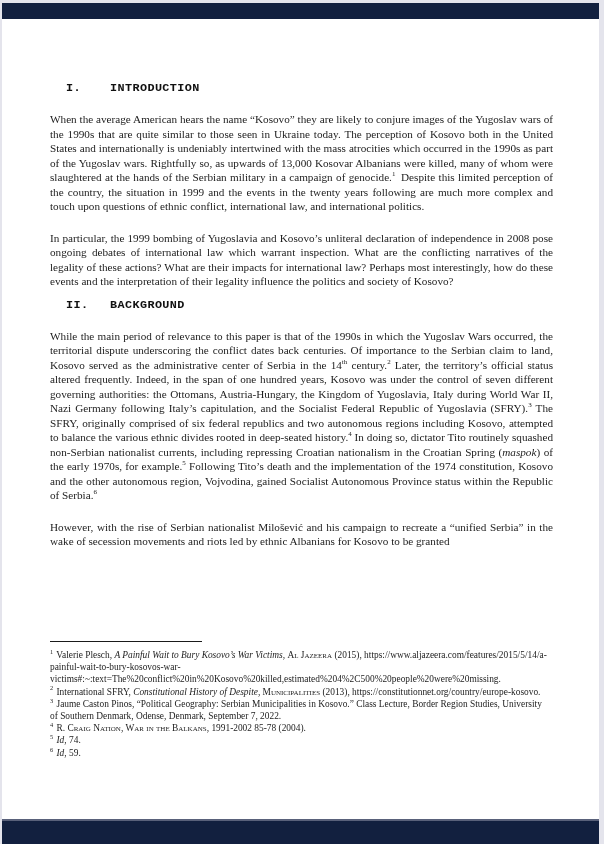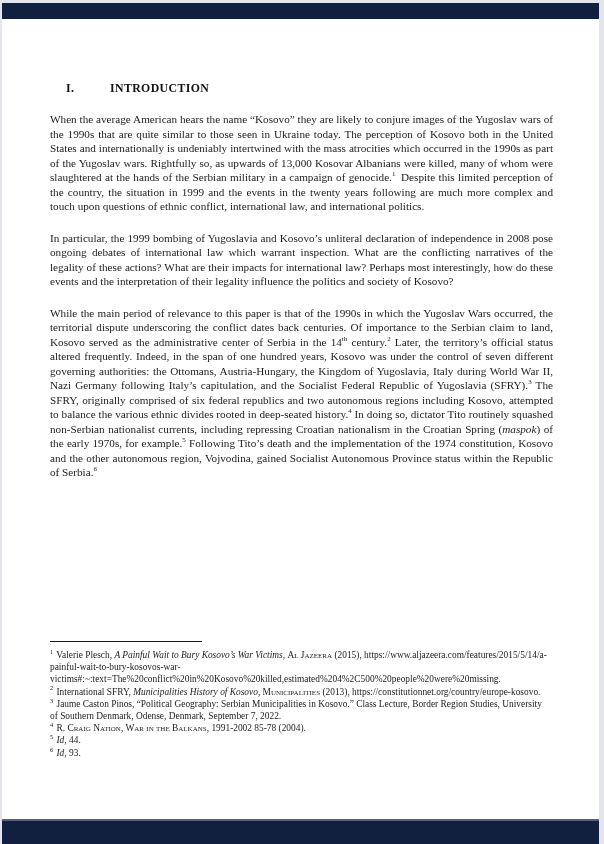--- a/index.html
+++ b/index.html
@@ -20,21 +20,21 @@
   .band-bottom{
     position:absolute;left:0;top:816px;width:100%;height:25px;
     border-top:2px solid #59617a;box-sizing:border-box;
   }
   .content{
     position:absolute;left:48px;right:46px;top:79px;
     color:#1c1c1c;
   }
   .heading{
     font-size:11.8px;font-weight:bold;line-height:13px;
-    margin:0 0 12px 16px;letter-spacing:.4px;color:#111;
+    margin:0 0 12px 16px;letter-spacing:.4px;color:#111;font-family:Liberation Mono, monospace;
   }
   .heading .hnum{display:inline-block;width:44px;}
   p.para{
     margin:17px 0 10px 0;
     font-size:11.2px;line-height:14.5px;
     text-align:justify;
     color:#1c1c1c;
   }
   p.para:last-child{margin-bottom:0;}
   sup{font-size:7px;line-height:0;vertical-align:super;}
@@ -56,27 +56,29 @@
 </style>
 </head>
 <body style="background: rgb(228, 228, 236);">
 
 <div class="page" style="background: rgb(255, 255, 255);">
   <div class="band-top" style="background: rgb(18, 32, 63);"></div>
   <div class="content">
       <div class="heading"><span class="hnum">I.</span><span>INTRODUCTION</span></div>
       <p class="para"><span>When the average American hears the name “Kosovo” they are likely to conjure images of the Yugoslav wars of the 1990s that are quite similar to those seen in Ukraine today. The perception of Kosovo both in the United States and internationally is undeniably intertwined with the mass atrocities which occurred in the 1990s as part of the Yugoslav wars. Rightfully so, as upwards of 13,000 Kosovar Albanians were killed, many of whom were slaughtered at the hands of the Serbian military in a campaign of genocide.</span><sup>1</sup><span> Despite this limited perception of the country, the situation in 1999 and the events in the twenty years following are much more complex and touch upon questions of ethnic conflict, international law, and international politics.</span></p>
       <p class="para"><span>In particular, the 1999 bombing of Yugoslavia and Kosovo’s unliteral declaration of independence in 2008 pose ongoing debates of international law which warrant inspection. What are the conflicting narratives of the legality of these actions? What are their impacts for international law? Perhaps most interestingly, how do these events and the interpretation of their legality influence the politics and society of Kosovo?</span></p>
+      <div class="heading"><span class="hnum">II.</span><span>BACKGROUND</span></div>
       <p class="para"><span>While the main period of relevance to this paper is that of the 1990s in which the Yugoslav Wars occurred, the territorial dispute underscoring the conflict dates back centuries. Of importance to the Serbian claim to land, Kosovo served as the administrative center of Serbia in the 14</span><sup>th</sup><span> century.</span><sup>2</sup><span> Later, the territory’s official status altered frequently. Indeed, in the span of one hundred years, Kosovo was under the control of seven different governing authorities: the Ottomans, Austria-Hungary, the Kingdom of Yugoslavia, Italy during World War II, Nazi Germany following Italy’s capitulation, and the Socialist Federal Republic of Yugoslavia (SFRY).</span><sup>3</sup><span> The SFRY, originally comprised of six federal republics and two autonomous regions including Kosovo, attempted to balance the various ethnic divides rooted in deep-seated history.</span><sup>4</sup><span> In doing so, dictator Tito routinely squashed non-Serbian nationalist currents, including repressing Croatian nationalism in the Croatian Spring (</span><span class="seg-i">maspok</span><span>) of the early 1970s, for example.</span><sup>5</sup><span> Following Tito’s death and the implementation of the 1974 constitution, Kosovo and the other autonomous region, Vojvodina, gained Socialist Autonomous Province status within the Republic of Serbia.</span><sup>6</sup></p>
+      <p class="para"><span>However, with the rise of Serbian nationalist Milošević and his campaign to recreate a “unified Serbia” in the wake of secession movements and riots led by ethnic Albanians for Kosovo to be granted</span></p>
     </div>
   <div class="footnote-region">
     <hr class="fn-rule">
     <div>
         <p class="footnote"><sup>1</sup> <span>Valerie Plesch, </span><span class="seg-i">A Painful Wait to Bury Kosovo’s War Victims</span><span>, </span><span class="seg-sc">Al Jazeera</span><span> (2015), </span><span class="seg-url">https://www.aljazeera.com/features/2015/5/14/a-painful-wait-to-bury-kosovos-war-victims#:~:text=The%20conflict%20in%20Kosovo%20killed,estimated%204%2C500%20people%20were%20missing.</span></p>
-        <p class="footnote"><sup>2</sup> <span>International SFRY, </span><span class="seg-i">Municipalities History of Kosovo</span><span>, </span><span class="seg-sc">Municipalities</span><span> (2013), </span><span class="seg-url">https://constitutionnet.org/country/europe-kosovo.</span></p>
+        <p class="footnote"><sup>2</sup> <span>International SFRY, </span><span class="seg-i">Constitutional History of Despite</span><span>, </span><span class="seg-sc">Municipalities</span><span> (2013), </span><span class="seg-url">https://constitutionnet.org/country/europe-kosovo.</span></p>
         <p class="footnote"><sup>3</sup> <span>Jaume Caston Pinos, “Political Geography: Serbian Municipalities in Kosovo.” Class Lecture, Border Region Studies, University of Southern Denmark, Odense, Denmark, September 7, 2022.</span></p>
         <p class="footnote"><sup>4</sup> <span class="seg-sc">R. Craig Nation, War in the Balkans</span><span>, 1991-2002 85-78 (2004).</span></p>
-        <p class="footnote"><sup>5</sup> <span class="seg-i">Id</span><span>, 44.</span></p>
-        <p class="footnote"><sup>6</sup> <span class="seg-i">Id</span><span>, 93.</span></p>
+        <p class="footnote"><sup>5</sup> <span class="seg-i">Id</span><span>, 74.</span></p>
+        <p class="footnote"><sup>6</sup> <span class="seg-i">Id</span><span>, 59.</span></p>
       </div>
   </div>
   <div class="band-bottom" style="background: rgb(18, 32, 63); border-top-color: rgb(89, 97, 122);"></div>
 </div>
 
 </body></html>

